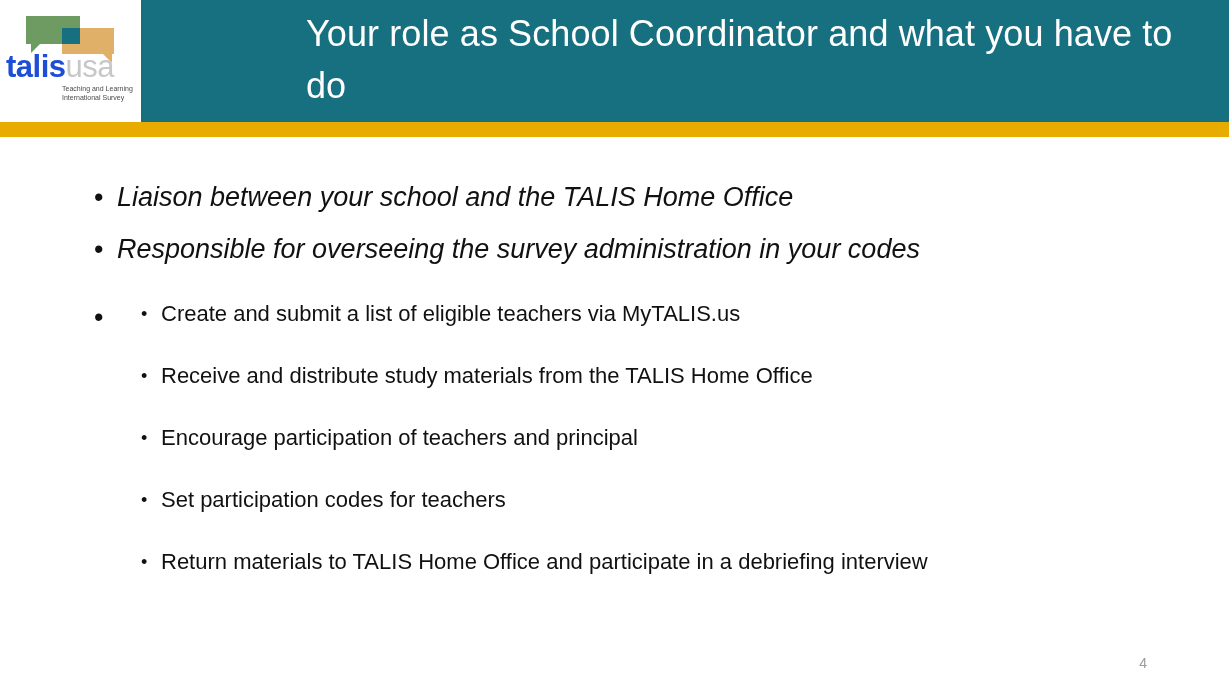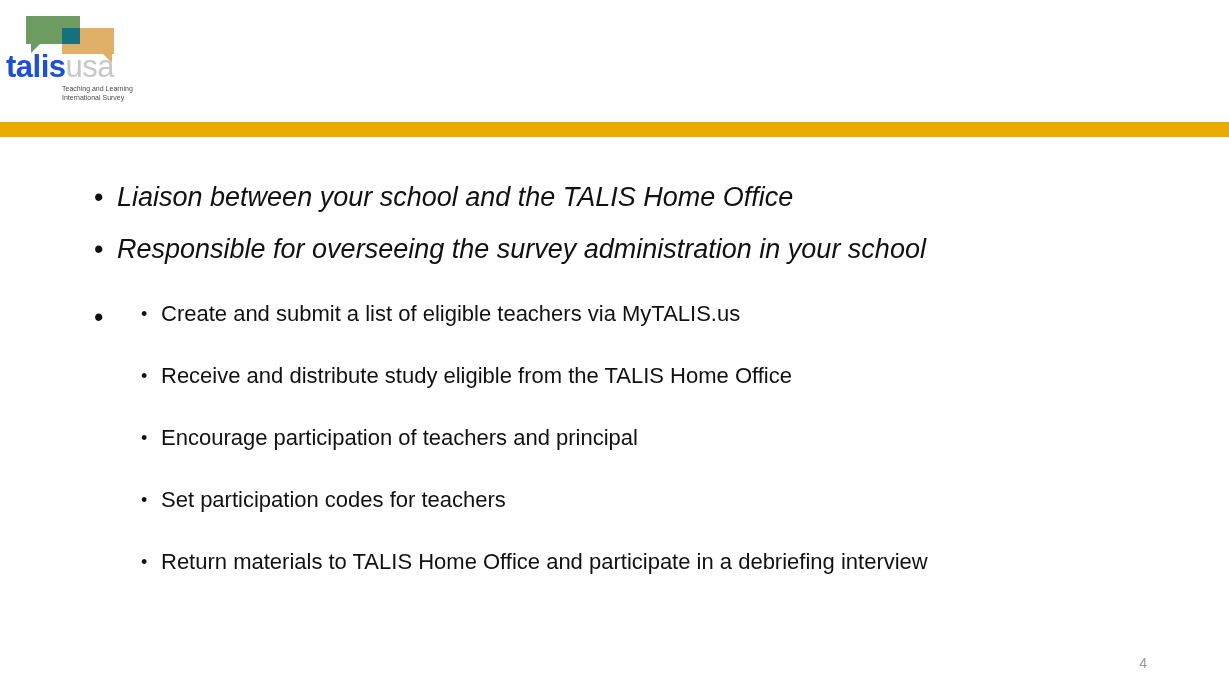--- a/index.html
+++ b/index.html
@@ -235,20 +235,23 @@
     color: #9a9a9a;
     font-family: "Liberation Sans", sans-serif;
   }
 </style>
 </head>
 <body>
 
 <div class="slide">
 
   <div class="header-band">
+    <div class="header-teal">
+      <div class="slide-title">Your role as School Coordinator and what you have to do</div>
+    </div>
 
     <div class="logo-block">
       <div class="logo-mark">
         <div class="bubble-green"></div>
         <div class="bubble-green-tail"></div>
         <div class="bubble-orange"></div>
         <div class="bubble-orange-tail"></div>
         <div class="bubble-overlap"></div>
       </div>
       <div class="wordmark"><span class="wm-talis">talis</span><span class="wm-usa">usa</span></div>
@@ -264,34 +267,34 @@
   <div class="body-content">
     <ul class="lvl1">
 
       <li class="bullet1">
         <span class="dot1">•</span>
         <span class="txt1">Liaison between your school and the TALIS Home Office</span>
       </li>
 
       <li class="bullet1">
         <span class="dot1">•</span>
-        <span class="txt1">Responsible for overseeing the survey administration in your school</span>
+        <span class="txt1">Responsible for overseeing the survey administration in your codes</span>
       </li>
 
       <li class="bullet1">
         <span class="dot1">•</span>
 
         <ul class="lvl2">
           <li class="bullet2">
             <span class="dot2">•</span>
             <span class="txt2">Create and submit a list of eligible teachers via MyTALIS.us</span>
           </li>
           <li class="bullet2">
             <span class="dot2">•</span>
-            <span class="txt2">Receive and distribute study eligible from the TALIS Home Office</span>
+            <span class="txt2">Receive and distribute study materials from the TALIS Home Office</span>
           </li>
           <li class="bullet2">
             <span class="dot2">•</span>
             <span class="txt2">Encourage participation of teachers and principal</span>
           </li>
           <li class="bullet2">
             <span class="dot2">•</span>
             <span class="txt2">Set participation codes for teachers</span>
           </li>
           <li class="bullet2">

